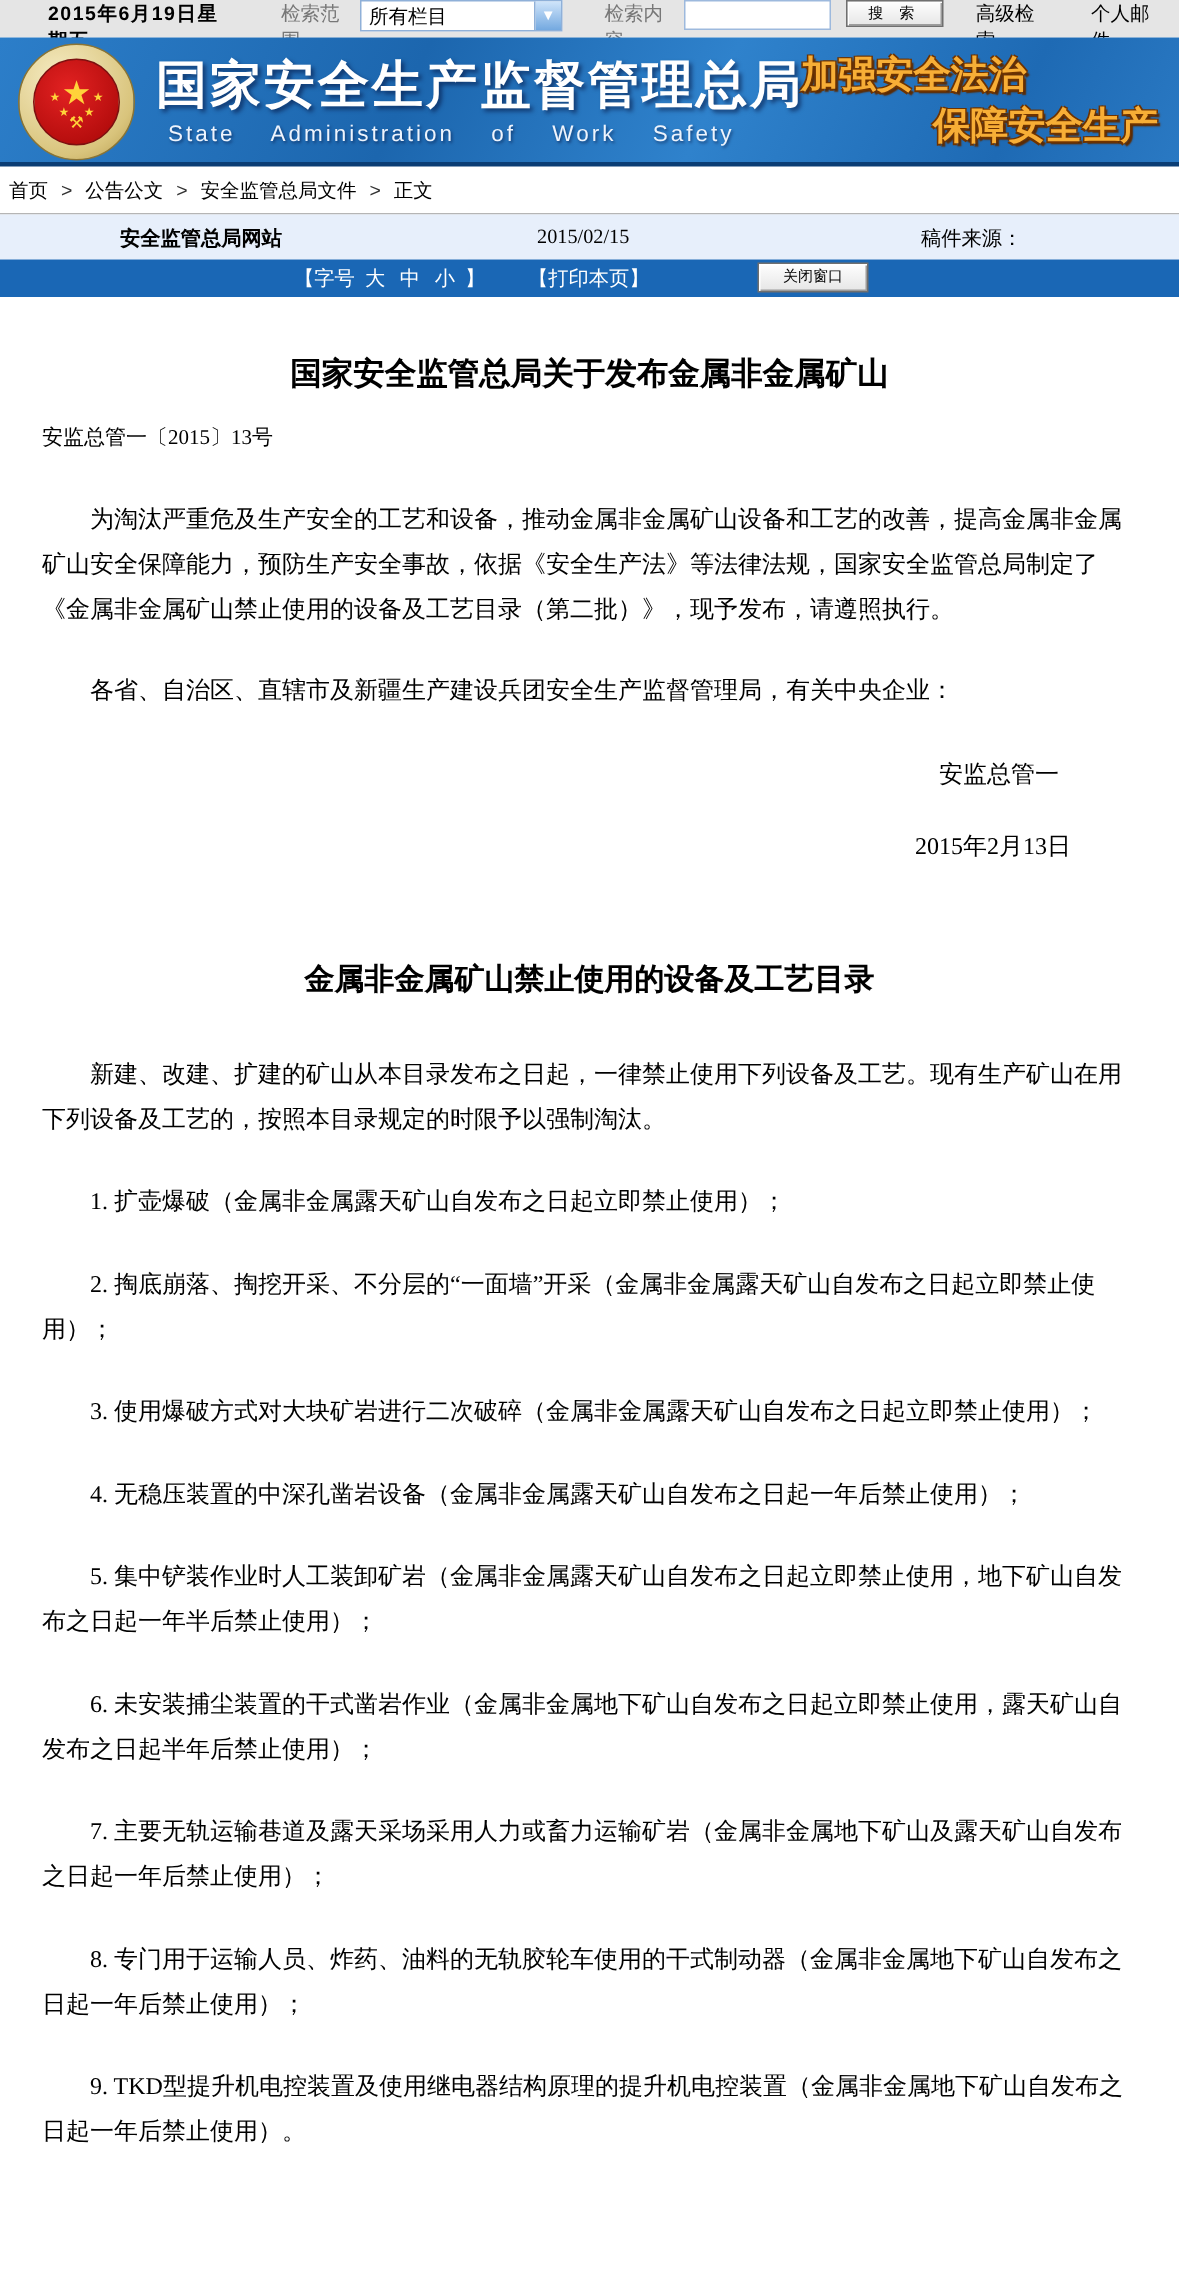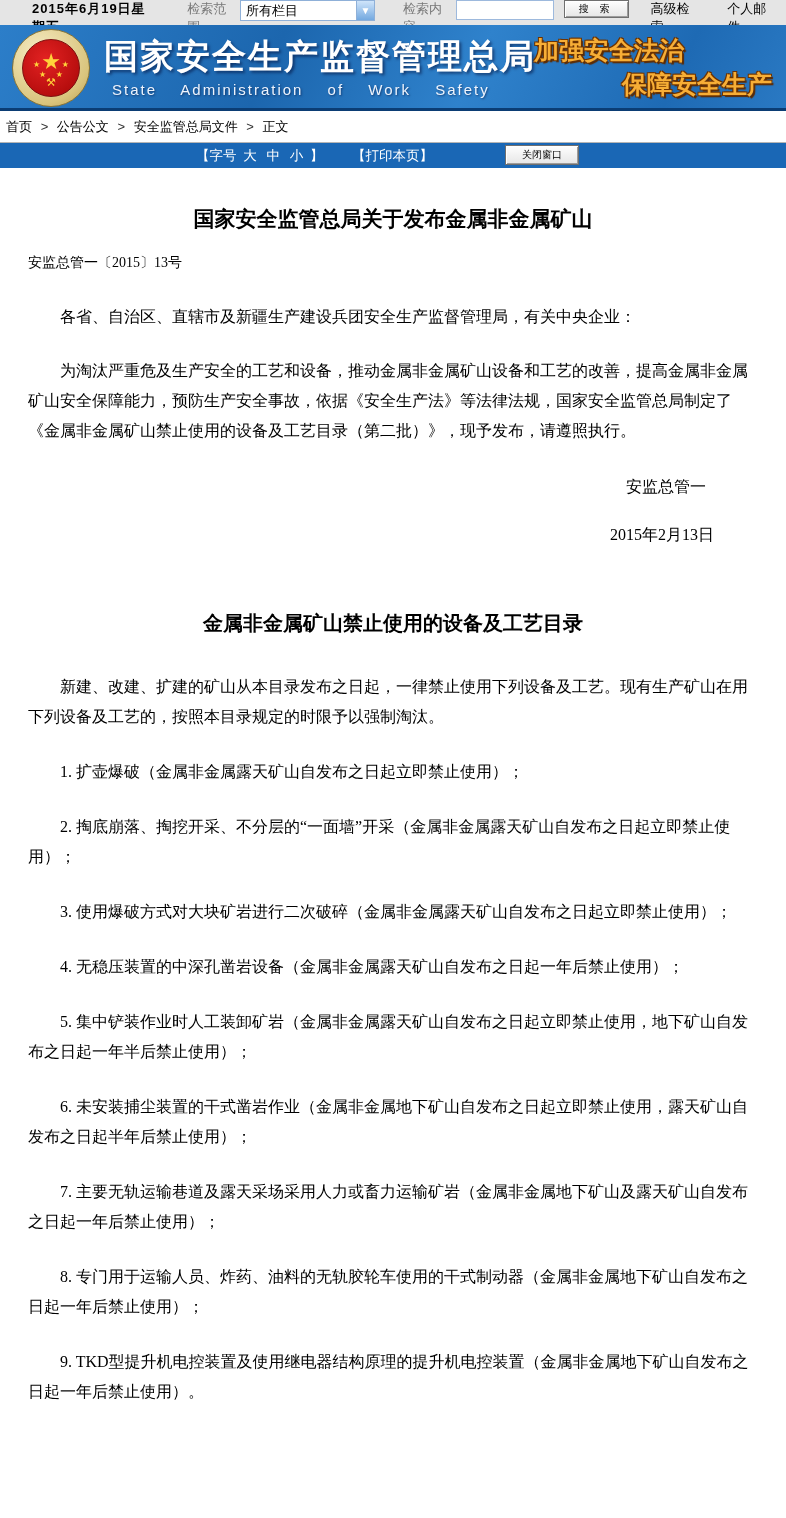--- a/index.html
+++ b/index.html
@@ -121,39 +121,44 @@
   <div class="breadcrumb">
     <span class="bc">首页</span>
     <span class="sep">&gt;</span>
     <span class="bc">公告公文</span>
     <span class="sep">&gt;</span>
     <span class="bc">安全监管总局文件</span>
     <span class="sep">&gt;</span>
     <span>正文</span>
   </div>
 
+  <div class="metabar">
+    <span class="site">安全监管总局网站</span>
+    <span class="mdate">2015/02/15</span>
+    <span class="src">稿件来源：</span>
+  </div>
 
   <div class="toolbar">
     <span class="fs">
       <span>【字号</span>
       <span class="sz">大</span>
       <span class="sz">中</span>
       <span class="sz">小</span>
       <span>】</span>
     </span>
     <span class="print">【打印本页】</span>
     <span class="btn-3d">关闭窗口</span>
   </div>
 
   <div class="content">
     <div class="a-title">国家安全监管总局关于发布金属非金属矿山</div>
     <div class="doc-no">安监总管一〔2015〕13号</div>
 
+    <p class="para">为淘汰严重危及生产安全的工艺和设备，推动金属非金属矿山设备和工艺的改善，提高金属非金属矿山安全保障能力，预防生产安全事故，依据《安全生产法》等法律法规，国家安全监管总局制定了《金属非金属矿山禁止使用的设备及工艺目录（第二批）》，现予发布，请遵照执行。</p>
     <p class="para">各省、自治区、直辖市及新疆生产建设兵团安全生产监督管理局，有关中央企业：</p>
-    <p class="para">为淘汰严重危及生产安全的工艺和设备，推动金属非金属矿山设备和工艺的改善，提高金属非金属矿山安全保障能力，预防生产安全事故，依据《安全生产法》等法律法规，国家安全监管总局制定了《金属非金属矿山禁止使用的设备及工艺目录（第二批）》，现予发布，请遵照执行。</p>
 
     <div class="sig">安监总管一</div>
     <div class="sig-date">2015年2月13日</div>
 
     <div class="cat-title">金属非金属矿山禁止使用的设备及工艺目录</div>
     <div class="cat-sub"></div>
 
     <p class="intro">新建、改建、扩建的矿山从本目录发布之日起，一律禁止使用下列设备及工艺。现有生产矿山在用下列设备及工艺的，按照本目录规定的时限予以强制淘汰。</p>
 
     <p class="item">1. 扩壶爆破（金属非金属露天矿山自发布之日起立即禁止使用）；</p>

